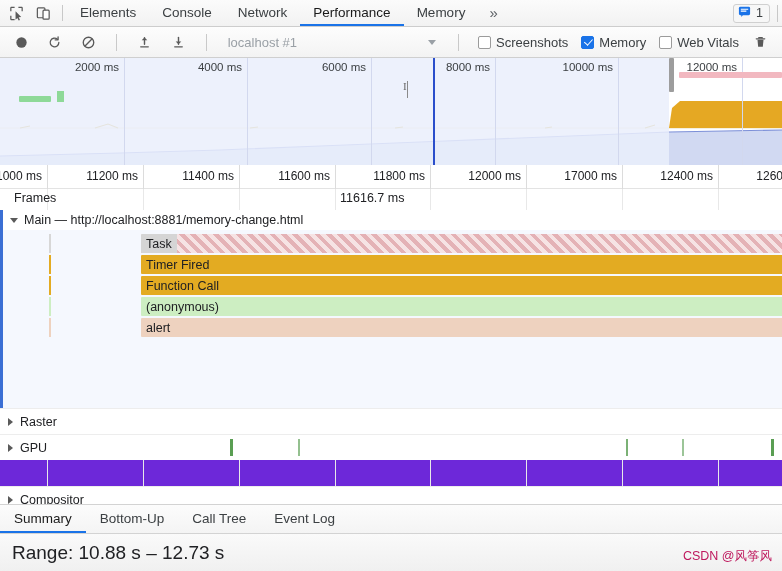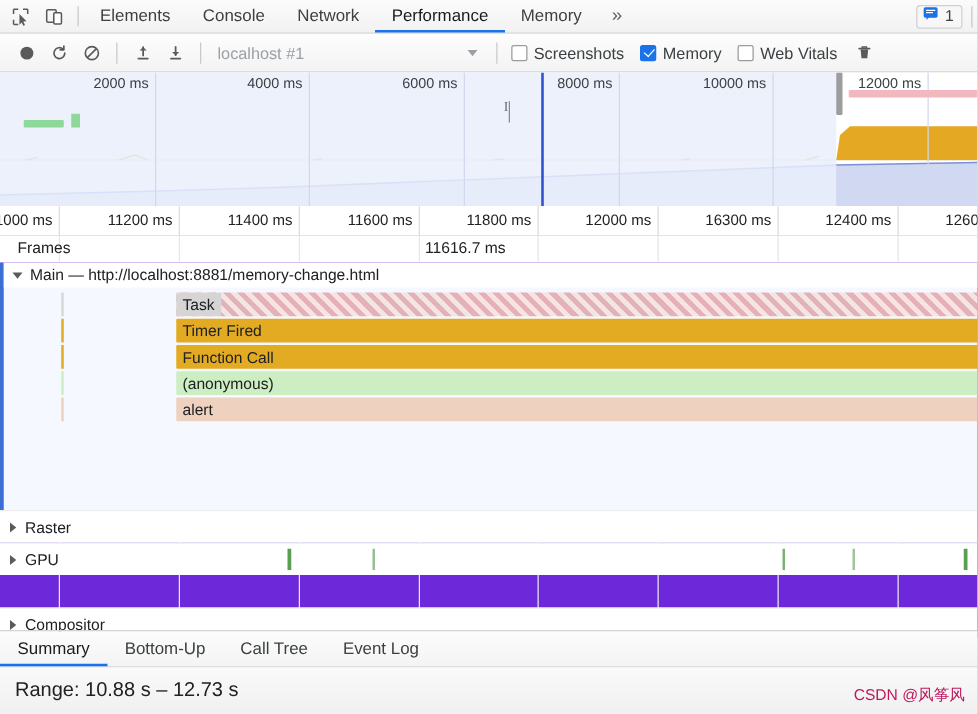--- a/index.html
+++ b/index.html
@@ -39,21 +39,21 @@
     background: #f7f7f7; padding: 1px 6px 1px 4px; height: 19px;
   }
   .msgbadge .cnt { font-size: 12.5px; color: #3c4043; }
   .tabbar-endsep { width: 1px; height: 17px; background: #c8c8c8; margin-left: 4px; }
 
   
   .toolbar {
     position: absolute; top: 27px; left: 0; width: 782px; height: 31px;
     background: linear-gradient(#fdfdfd,#f3f3f3);
     border-bottom: 1px solid #cfcfcf;
-    display: flex; align-items: center; padding: 0 8px; gap: 0;
+    display: flex; align-items: center; padding: 0 8px; gap: 0; justify-content: space-between;
   }
   .tbtn { width: 26px; height: 24px; display: flex; align-items: center; justify-content: center; color: #5a5a5a; }
   .tbtn svg { display: block; }
   .vsep { width: 1px; height: 17px; background: #c9c9c9; margin: 0 7px; }
   .recname {
     font-size: 13px; color: #9aa0a6; padding-left: 6px; white-space: nowrap;
   }
   .dropdown {
     display: flex; align-items: center; flex: 0 0 auto; min-width: 222px;
     justify-content: space-between; padding-right: 8px;
@@ -159,21 +159,21 @@
     color: #3c4043; border-bottom: 2px solid transparent; white-space: nowrap;
   }
   .btab.active { color: #1a1a1a; border-bottom: 2px solid #1a73e8; }
 
   
   .statusbar {
     position: absolute; left: 0; top: 534px; width: 782px; height: 37px;
     background: linear-gradient(#fafafa,#f0f0f0);
     display: flex; align-items: center; padding-left: 12px;
   }
-  .range-text { font-size: 16px; color: #202124; white-space: nowrap; }
+  .range-text { font-size: 19px; color: #202124; white-space: nowrap; }
   .watermark {
     position: absolute; right: 10px; top: 548px;
     font-size: 12.5px; color: #be185d; white-space: nowrap;
   }
 </style>
 </head>
 <body>
 
 <div id="app">
 
@@ -341,21 +341,21 @@
     <div class="rk-tick" style="left:430px"></div>
     <div class="rk-tick" style="left:526px"></div>
     <div class="rk-tick" style="left:622px"></div>
     <div class="rk-tick" style="left:718px"></div>
     <div class="rk-label" style="left:47px">11000 ms</div>
     <div class="rk-label" style="left:143px">11200 ms</div>
     <div class="rk-label" style="left:239px">11400 ms</div>
     <div class="rk-label" style="left:335px">11600 ms</div>
     <div class="rk-label" style="left:430px">11800 ms</div>
     <div class="rk-label" style="left:526px">12000 ms</div>
-    <div class="rk-label" style="left:622px">16300 ms</div>
+    <div class="rk-label" style="left:622px">17000 ms</div>
     <div class="rk-label" style="left:718px">12400 ms</div>
     <div class="rk-label" style="left:814px">12600 ms</div>
   </div>
 
   <div class="frames">
     <div class="grid-v" style="left:47px;height:21px"></div>
     <div class="grid-v" style="left:143px;height:21px"></div>
     <div class="grid-v" style="left:239px;height:21px"></div>
     <div class="grid-v" style="left:335px;height:21px"></div>
     <div class="grid-v" style="left:430px;height:21px"></div>

